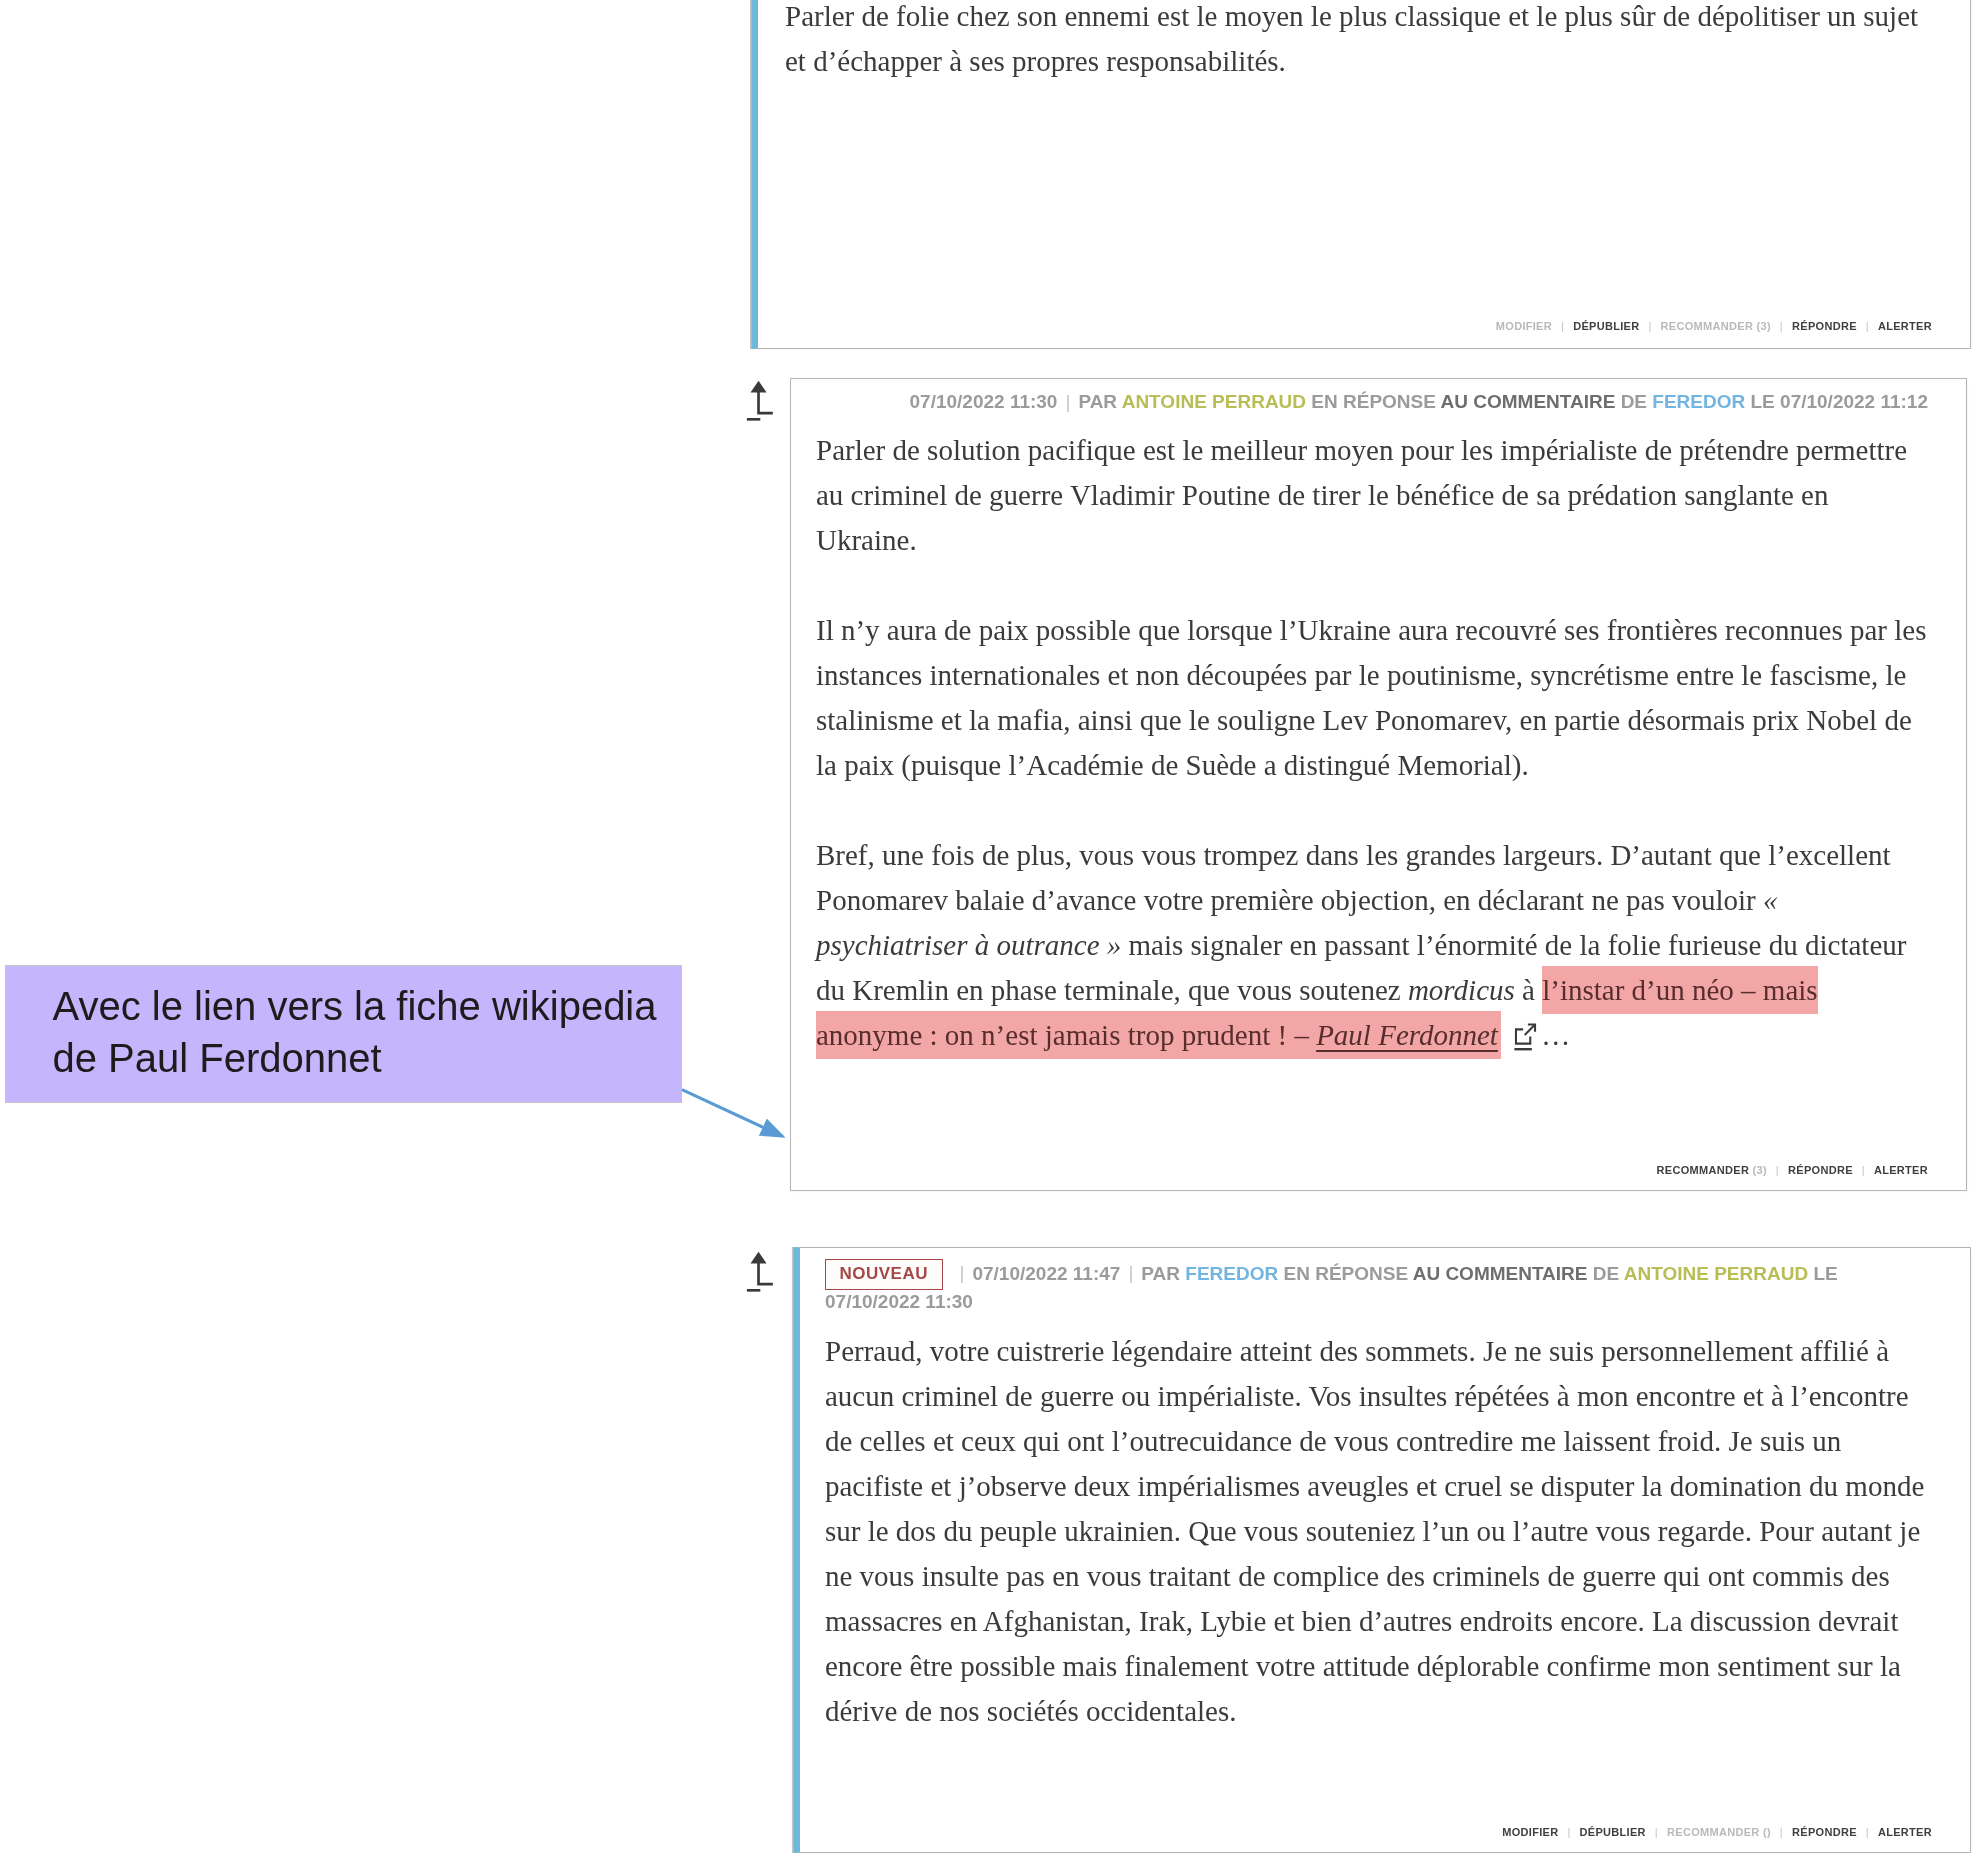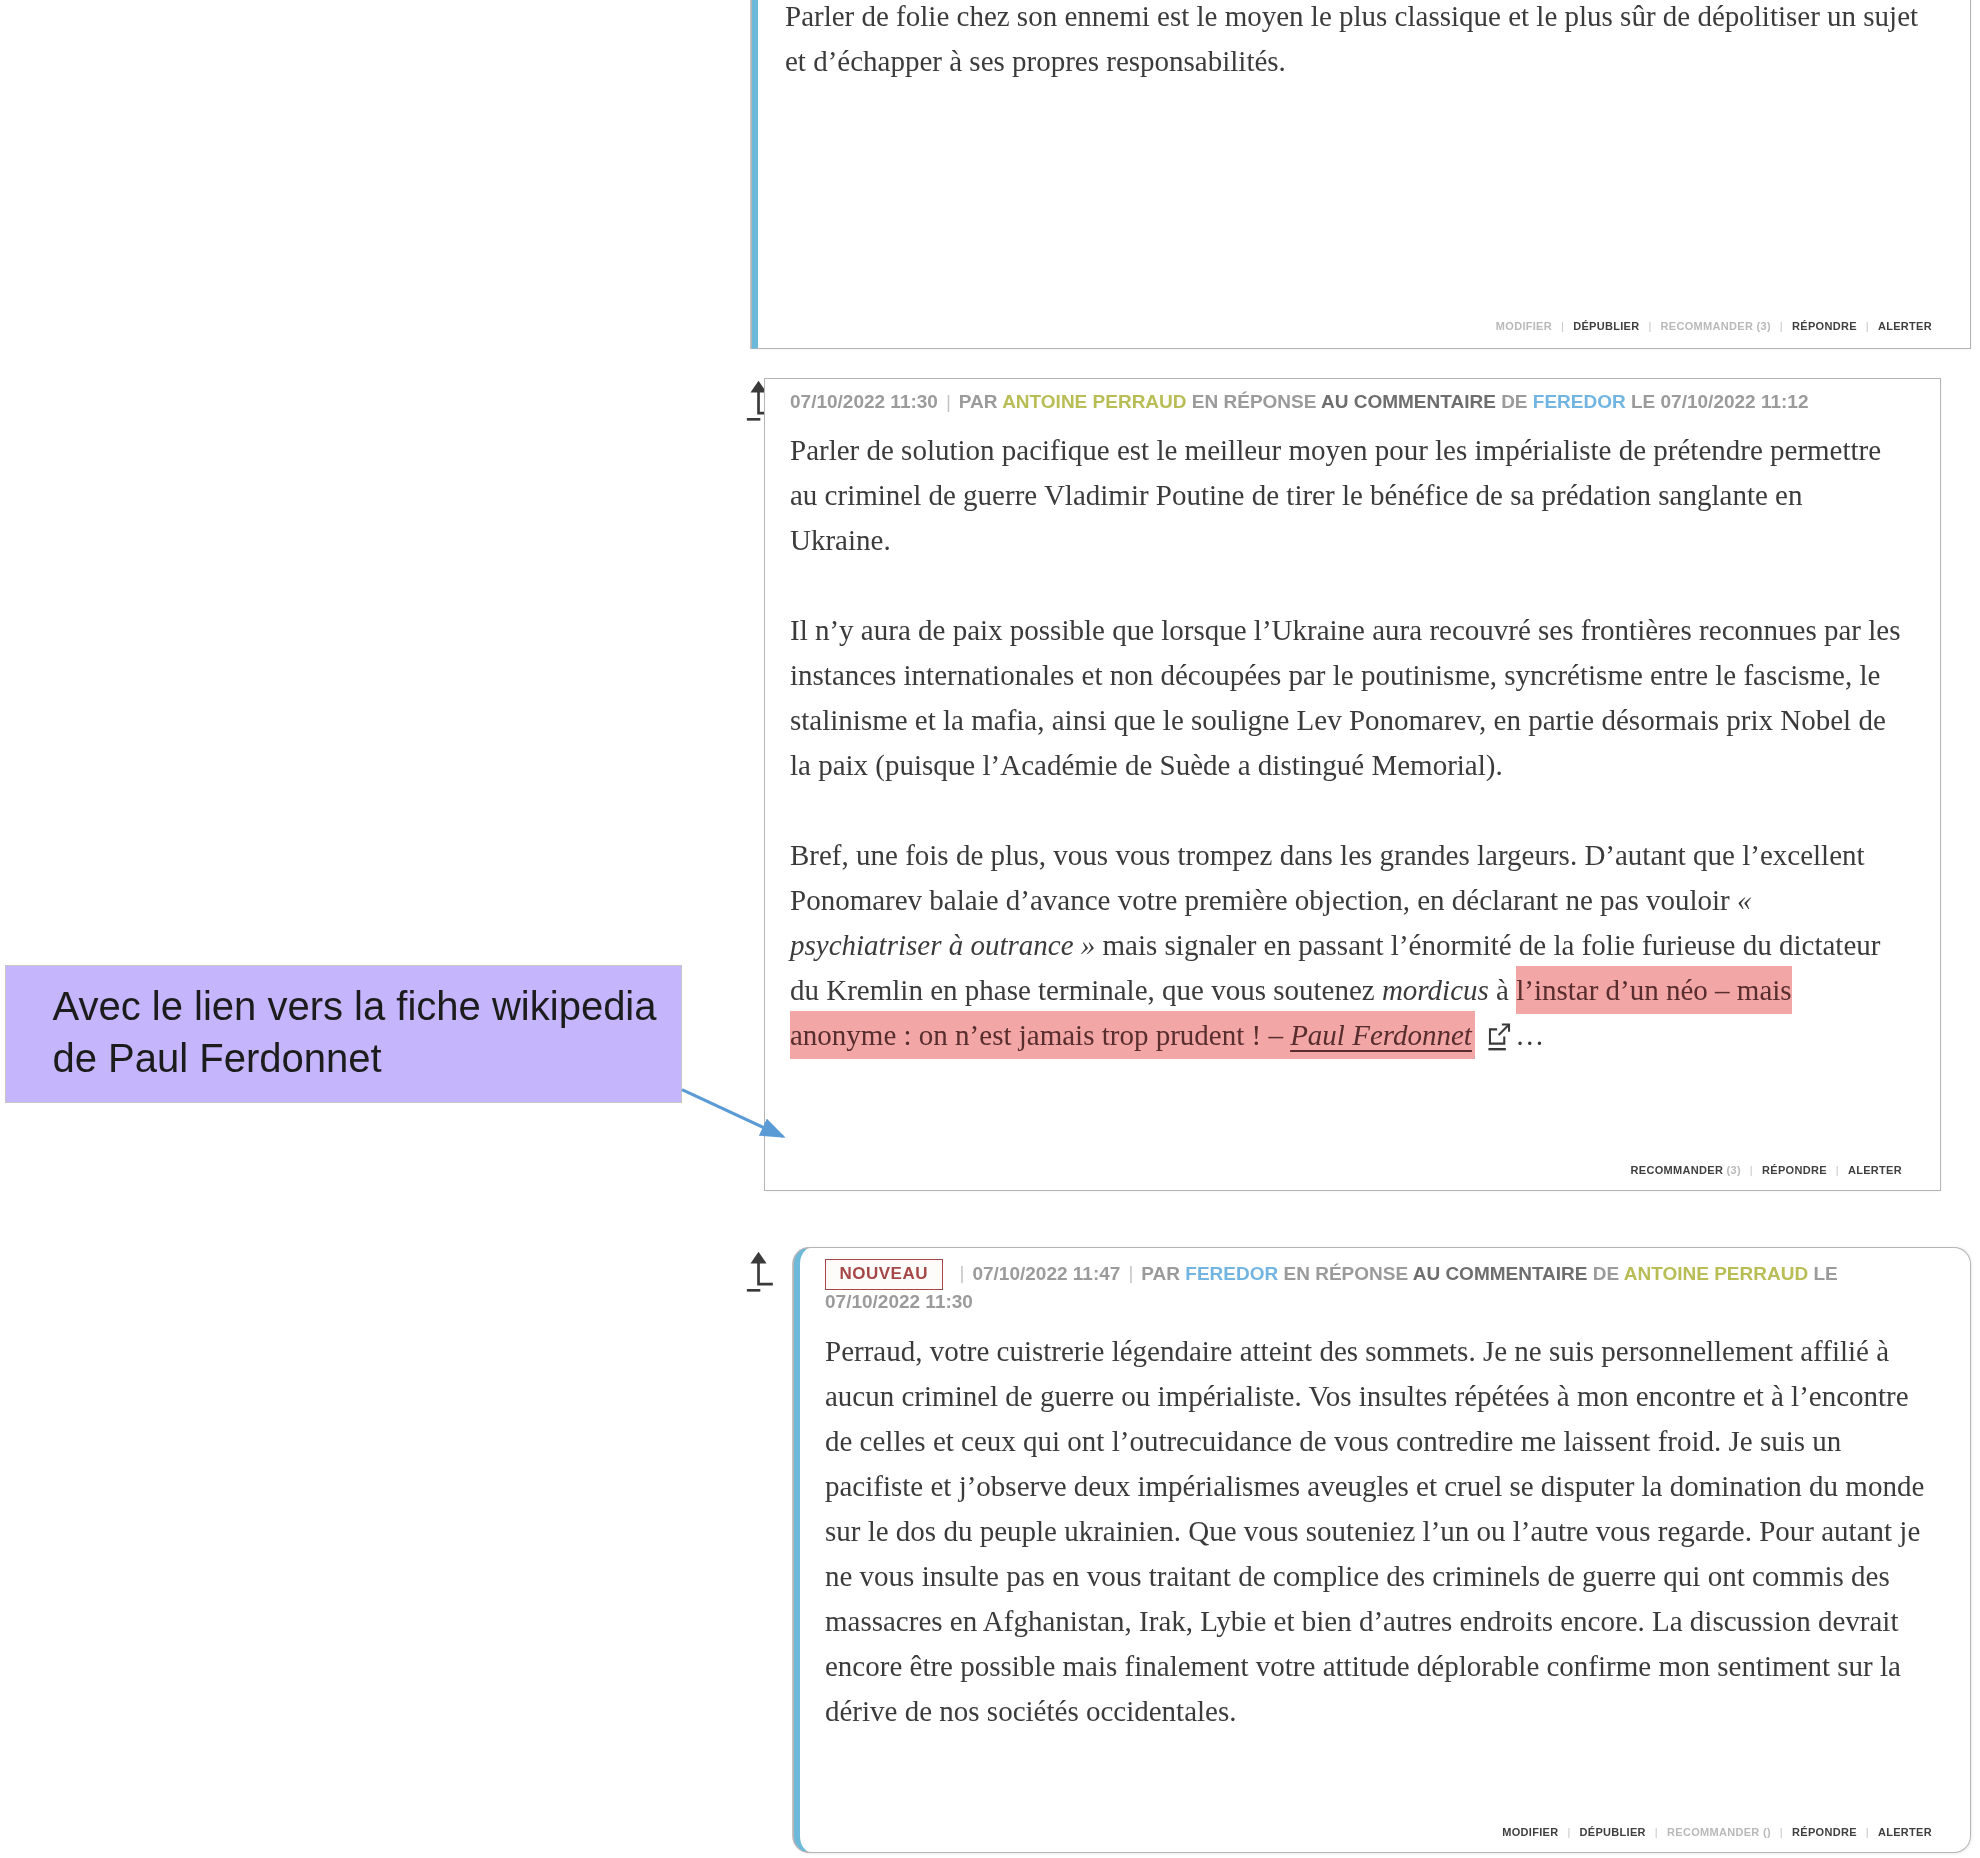--- a/index.html
+++ b/index.html
@@ -11,22 +11,22 @@
   *{box-sizing:border-box;}
   html,body{margin:0;padding:0;background:#fff;}
   .page{position:relative;width:1980px;height:1859px;overflow:hidden;background:#ffffff;
         font-family:"Liberation Sans",sans-serif;}
 
   
   .comment{position:absolute;background:#fff;display:flex;flex-direction:column;
            border:1.8px solid var(--border-gray);box-shadow:0.9px 0.9px 2.7px rgba(0,0,0,.07);}
   .accented{border-left:6.3px solid var(--accent-blue);box-shadow:-1.8px 0 0 var(--border-gray),0.9px 0.9px 2.7px rgba(0,0,0,.07);}
   .c1{left:752px;top:-56px;width:1219px;height:405px;padding:49px 38px 16px 27px;}
-  .c2{left:764px;top:378px;width:1177px;height:813px;padding:10.8px 38px 14.4px 25px;}
-  .c3{left:794px;top:1247px;width:1177px;height:606px;padding:10.8px 38px 14.4px 25px;border-radius:17px;}
+  .c2{left:790px;top:378px;width:1177px;height:813px;padding:10.8px 38px 14.4px 25px;align-items:flex-end;}
+  .c3{left:794px;top:1247px;width:1177px;height:606px;padding:10.8px 38px 14.4px 25px;}
 
   .c-body{font-family:"Liberation Serif",serif;font-size:29px;line-height:45px;color:var(--text-body);}
   .c-body p{margin:0 0 45px 0;}
   .c-body p:last-child{margin-bottom:0;}
   .c-body em{font-style:italic;}
 
   .c-header{font-size:19px;line-height:24px;font-weight:700;color:var(--hdr-gray);margin-bottom:14.4px;}
   .h-pipe{color:#c4c4c4;margin:0 8px;font-weight:400;}
   .h-gray{color:var(--hdr-gray);}
   .h-dark{color:var(--hdr-dark);}

